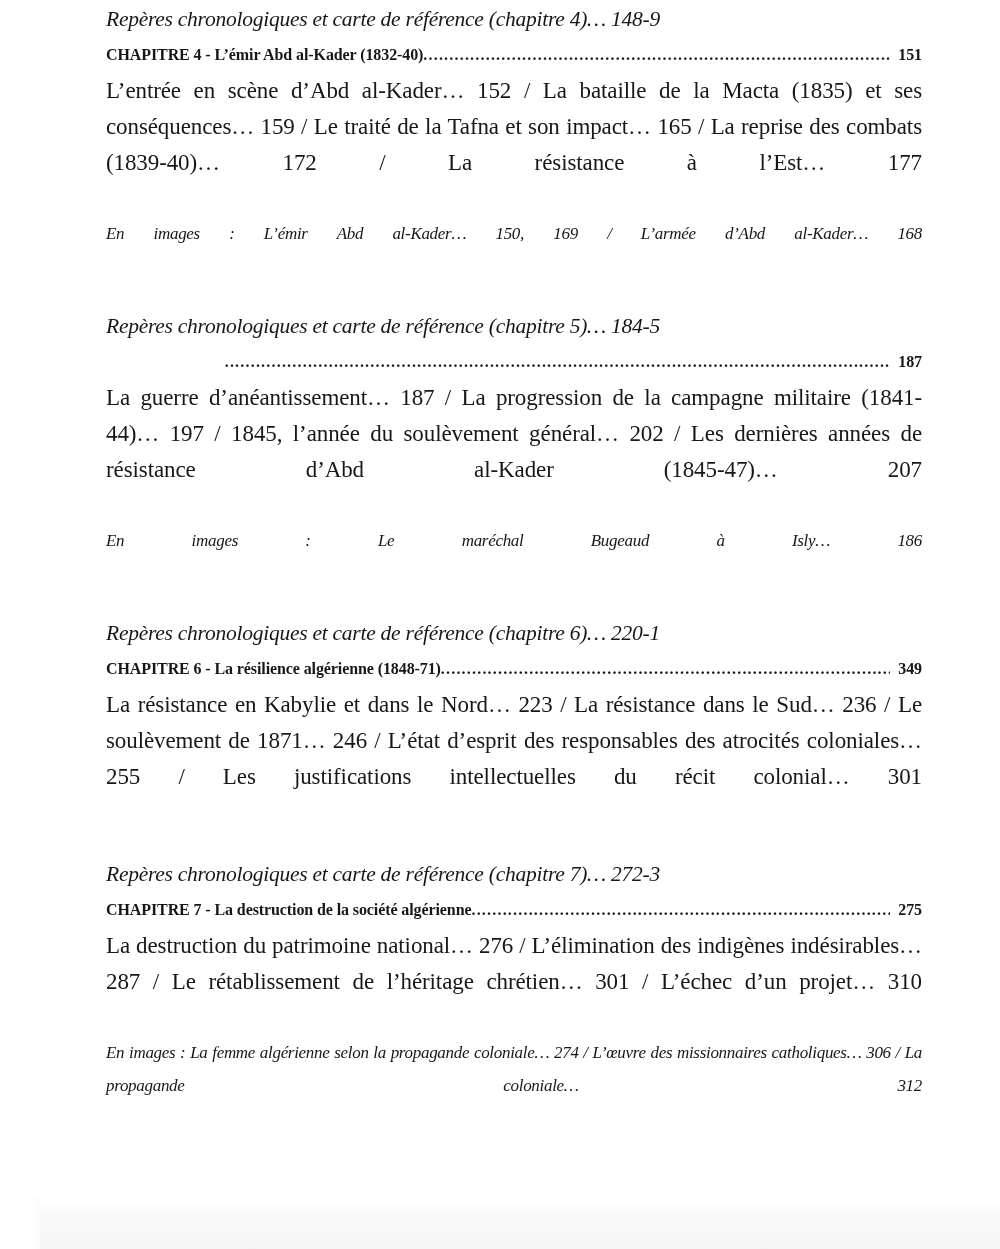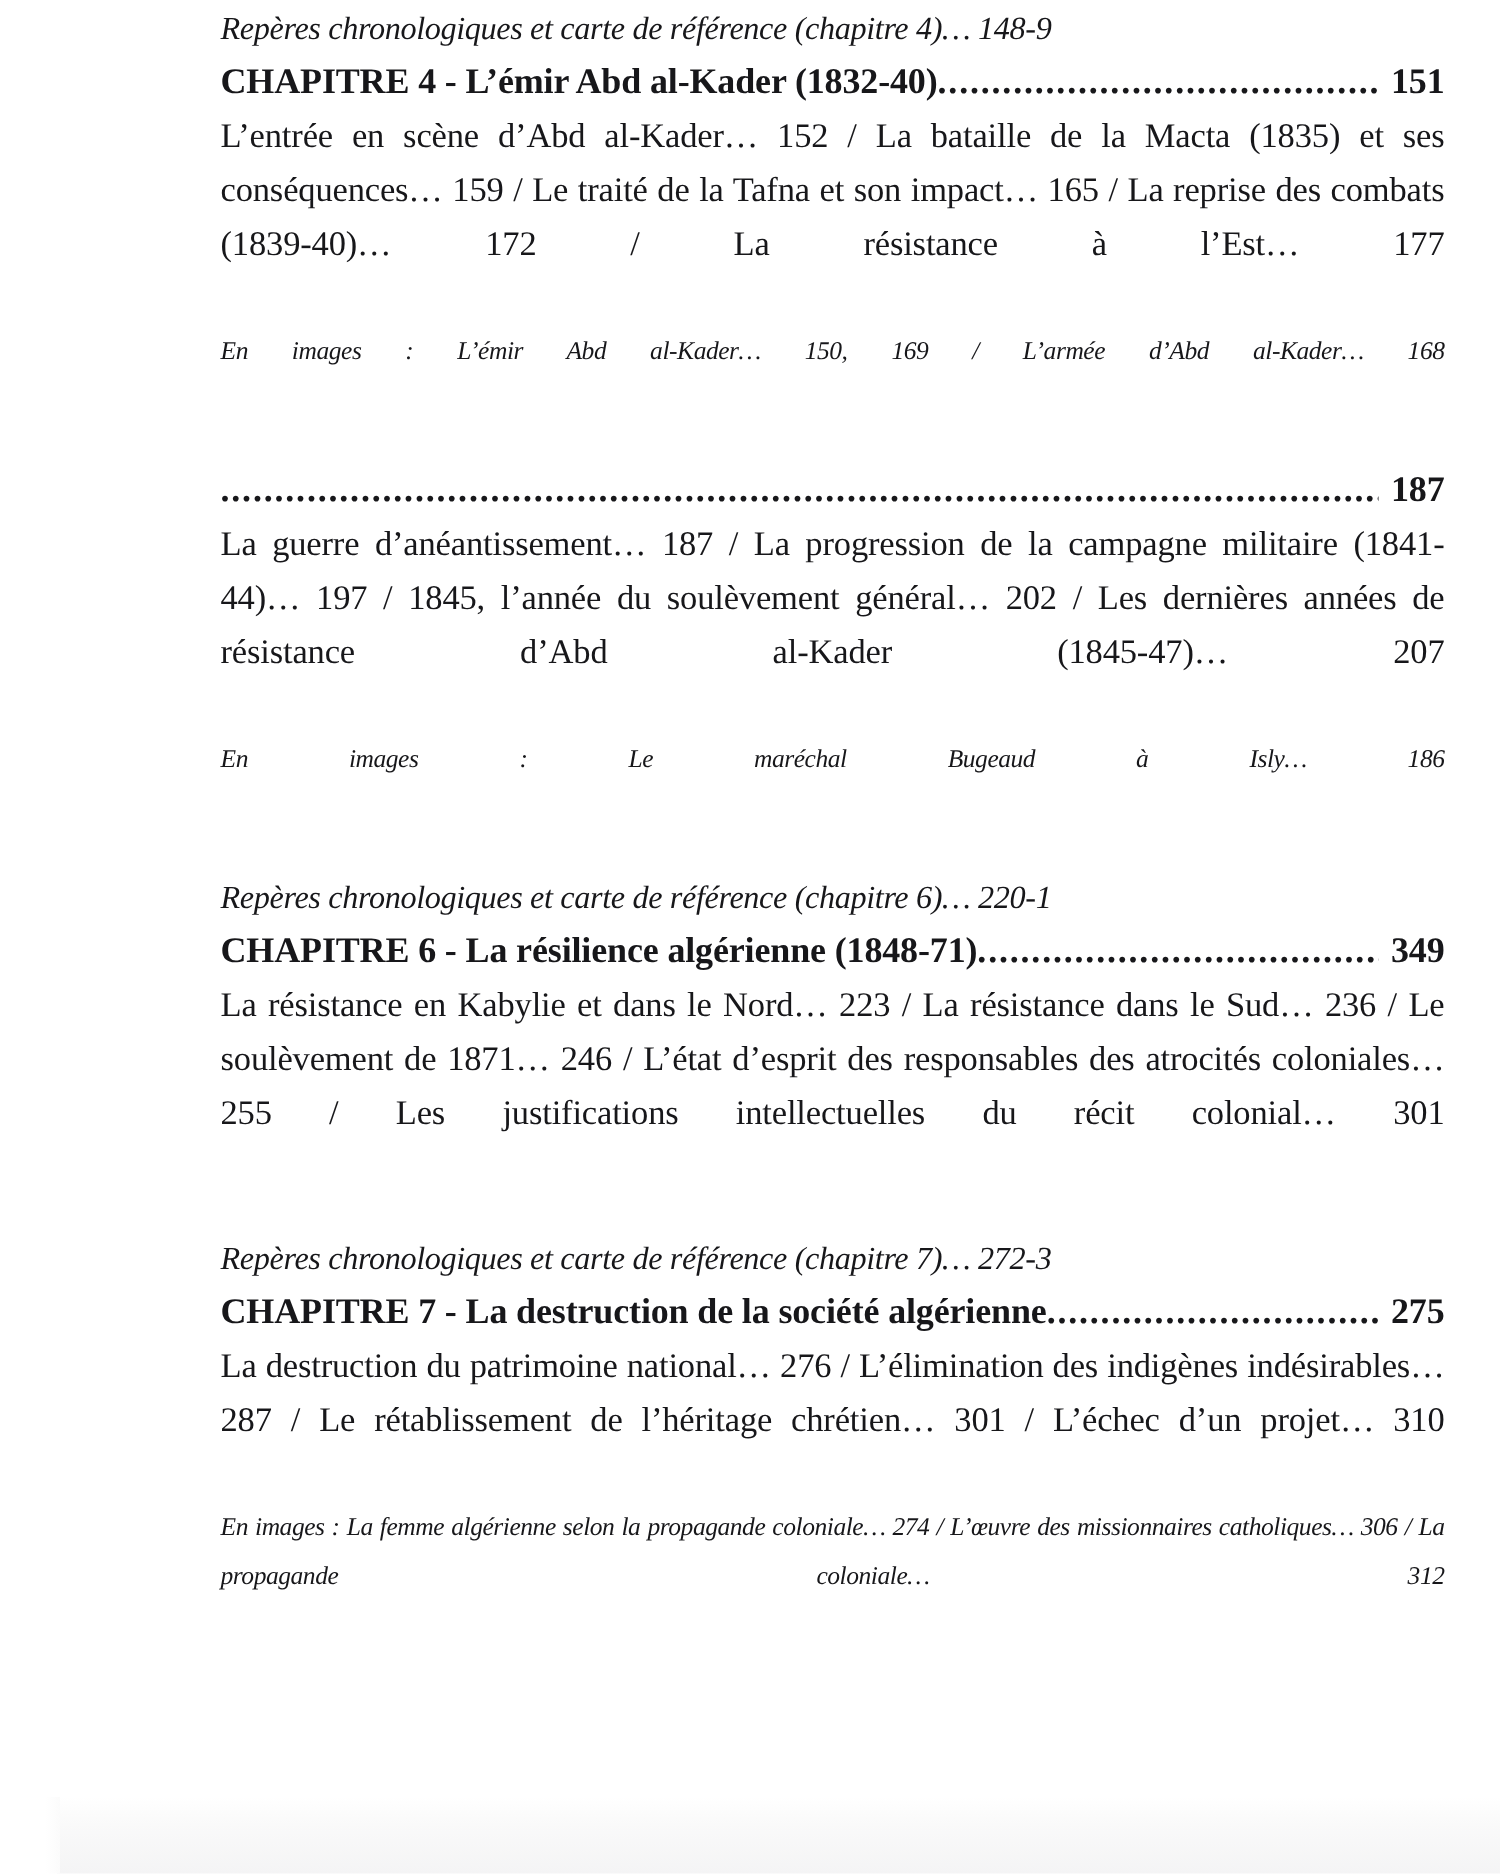--- a/index.html
+++ b/index.html
@@ -35,21 +35,20 @@
     height: 51px;
     background: linear-gradient(to right, #ffffff, #fbfbfb);
     pointer-events: none;
   }
 
   .toc {
     position: absolute;
     left: 106px;
     top: 2px;
     width: 816px;
-    margin-left: 41px;
   }
 
   .chapter-block {
     margin-bottom: 26px;
   }
   .chapter-block:last-of-type {
     margin-bottom: 0;
   }
 
   
@@ -59,21 +58,21 @@
     line-height: 35px;
     letter-spacing: -0.25px;
     white-space: nowrap;
   }
 
   
   .chapter-head {
     display: flex;
     align-items: baseline;
     font-weight: bold;
-    font-size: 24px;
+    font-size: 16px;
     line-height: 36px;
     letter-spacing: -0.1px;
     text-align: right;
   }
   .chapter-head .chapter-title {
     white-space: nowrap;
     flex: 0 0 auto;
   }
   .chapter-head .leader {
     flex: 1 1 auto;
@@ -130,20 +129,21 @@
     <div class="chapter-head">
       <span class="chapter-title">CHAPITRE 4 - L’émir Abd al-Kader (1832-40)</span>
       <span class="leader">................................................................................................................................</span>
       <span class="page-no">151</span>
     </div>
     <div class="sections">L’entrée en scène d’Abd al-Kader… 152 / La bataille de la Macta (1835) et ses conséquences… 159 / Le traité de la Tafna et son impact… 165 / La reprise des combats (1839-40)… 172 / La résistance à l’Est… 177</div>
     <div class="en-images">En images : L’émir Abd al-Kader… 150, 169 / L’armée d’Abd al-Kader… 168</div>
   </div>
 
   <div class="chapter-block">
+    <div class="reperes">Repères chronologiques et carte de référence (chapitre 5)… 184-5</div>
     <div class="chapter-head">
       <span class="leader">................................................................................................................................</span>
       <span class="page-no">187</span>
     </div>
     <div class="sections">La guerre d’anéantissement… 187 / La progression de la campagne militaire (1841-44)… 197 / 1845, l’année du soulèvement général… 202 / Les dernières années de résistance d’Abd al-Kader (1845-47)… 207</div>
     <div class="en-images">En images : Le maréchal Bugeaud à Isly… 186</div>
   </div>
 
   <div class="chapter-block">
     <div class="reperes">Repères chronologiques et carte de référence (chapitre 6)… 220-1</div>

